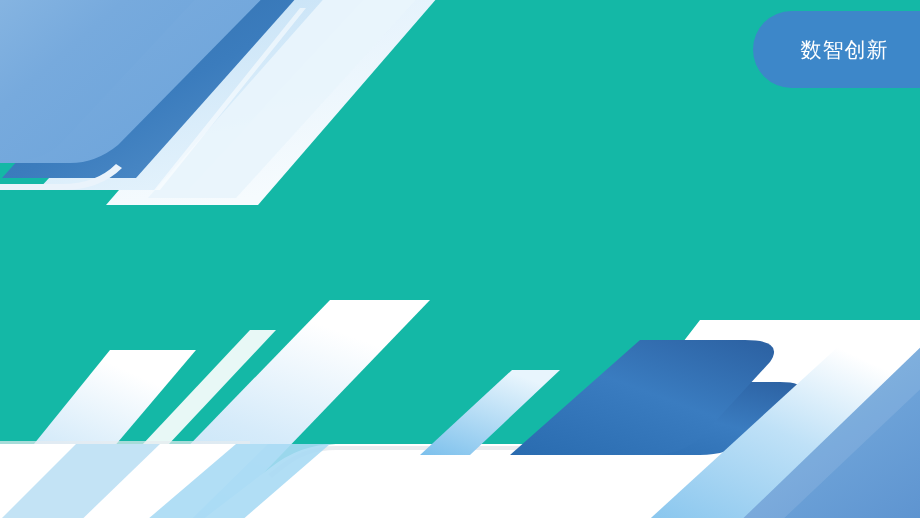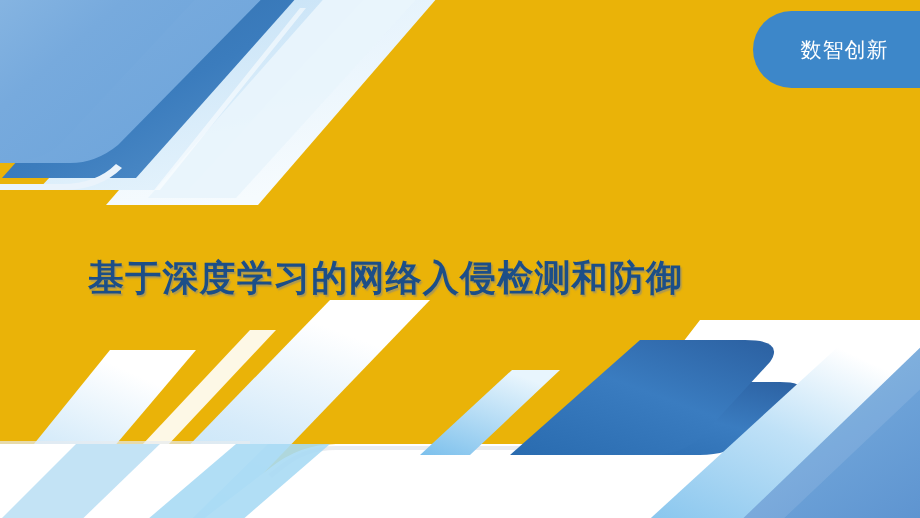--- a/index.html
+++ b/index.html
@@ -9,21 +9,21 @@
     background: #ffffff;
   }
   body {
     font-family: "Liberation Sans", "DejaVu Sans", sans-serif;
   }
   #slide {
     position: relative;
     width: 920px;
     height: 518px;
     overflow: hidden;
-    background: #eab308;
+    background: #14b8a6;
   }
   #bg-art {
     position: absolute;
     inset: 0;
     width: 920px;
     height: 518px;
     display: block;
   }
 
   
@@ -196,15 +196,14 @@
       <path d="M 76 444 L 160 444 L 40 560 L -40 560 Z" fill="#b9deF3" opacity="0.85"></path>
       <path d="M 236 444 L 330 444 L 196 560 L 100 560 Z" fill="#a9daf4" opacity="0.9"></path>
 
     </g>
   </svg>
 
   <div id="brand-badge">
     <span class="badge-line">数智创新</span>
   </div>
 
-  <h1 id="slide-title">基于深度学习的网络入侵检测和防御</h1>
 
 </div>
 
 </body></html>

